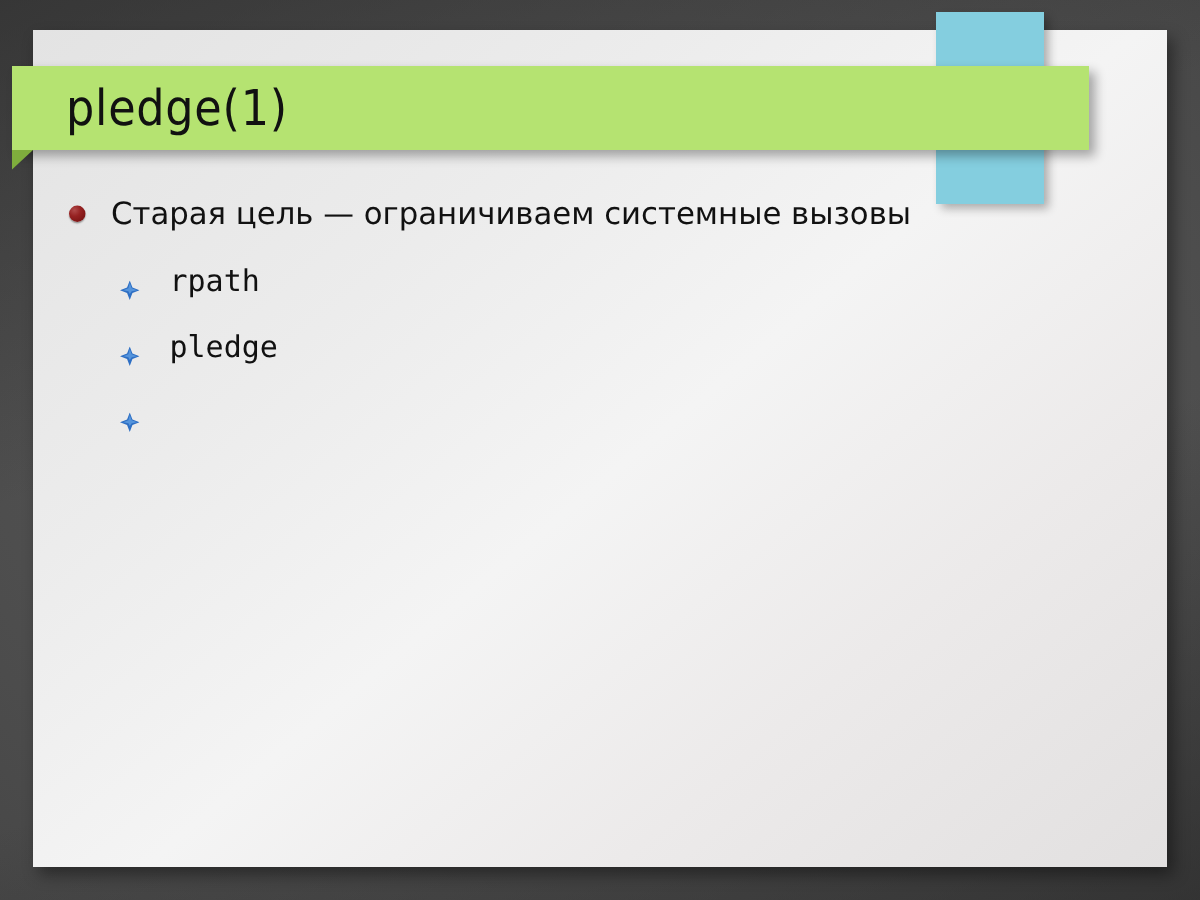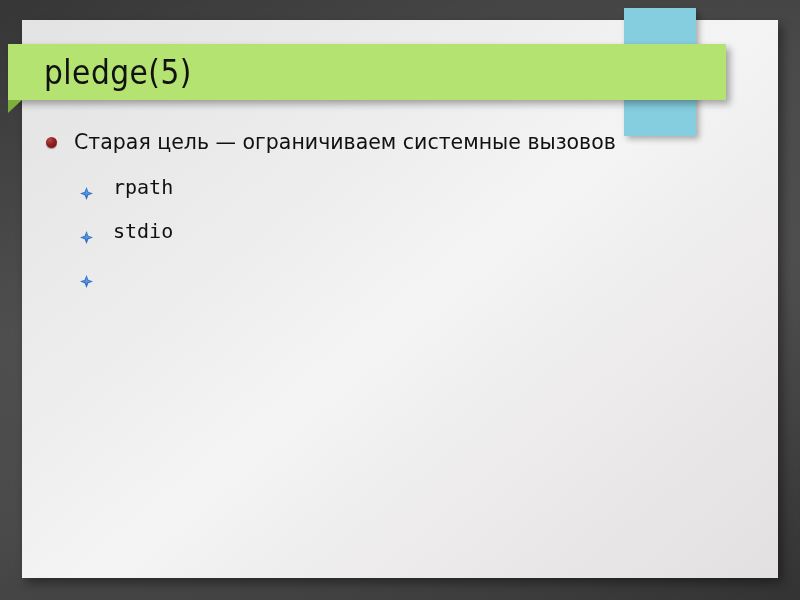--- a/index.html
+++ b/index.html
@@ -144,28 +144,28 @@
 <body>
 
 <div id="stage">
 
   <div id="slide"></div>
 
   <div id="blue-bar"></div>
 
   <div id="title-banner">
     <div class="fold"></div>
-    <div id="title-text">pledge(5)</div>
+    <div id="title-text">pledge(1)</div>
   </div>
 
   <div id="content">
 
     <p class="bullet-l1">
       <span class="marker"></span>
-      <span>Старая цель — ограничиваем системные вызовов</span>
+      <span>Старая цель — ограничиваем системные вызовы</span>
     </p>
 
 
     <ul class="sub-list">
 
       <li class="sub-item mono">
         <span class="marker-diamond">
           <svg width="13" height="13" viewBox="0 0 13 13" xmlns="http://www.w3.org/2000/svg">
             <path d="M6.5 0 L8.3 4.7 L13 6.5 L8.3 8.3 L6.5 13 L4.7 8.3 L0 6.5 L4.7 4.7 Z" fill="#2E6FC4"></path>
             <path d="M6.5 1.6 L7.8 5.2 L11.4 6.5 L7.8 7.2 L6.5 9 L5.6 7.2 L2.1 6.5 L5.6 5.2 Z" fill="#5C9BE0" opacity="0.85"></path>
@@ -174,21 +174,21 @@
         <span>rpath</span>
       </li>
 
       <li class="sub-item mono">
         <span class="marker-diamond">
           <svg width="13" height="13" viewBox="0 0 13 13" xmlns="http://www.w3.org/2000/svg">
             <path d="M6.5 0 L8.3 4.7 L13 6.5 L8.3 8.3 L6.5 13 L4.7 8.3 L0 6.5 L4.7 4.7 Z" fill="#2E6FC4"></path>
             <path d="M6.5 1.6 L7.8 5.2 L11.4 6.5 L7.8 7.2 L6.5 9 L5.6 7.2 L2.1 6.5 L5.6 5.2 Z" fill="#5C9BE0" opacity="0.85"></path>
           </svg>
         </span>
-        <span>stdio</span>
+        <span>pledge</span>
       </li>
 
 
       <li class="sub-item">
         <span class="marker-diamond">
           <svg width="13" height="13" viewBox="0 0 13 13" xmlns="http://www.w3.org/2000/svg">
             <path d="M6.5 0 L8.3 4.7 L13 6.5 L8.3 8.3 L6.5 13 L4.7 8.3 L0 6.5 L4.7 4.7 Z" fill="#2E6FC4"></path>
             <path d="M6.5 1.6 L7.8 5.2 L11.4 6.5 L7.8 7.2 L6.5 9 L5.6 7.2 L2.1 6.5 L5.6 5.2 Z" fill="#5C9BE0" opacity="0.85"></path>
           </svg>
         </span>

